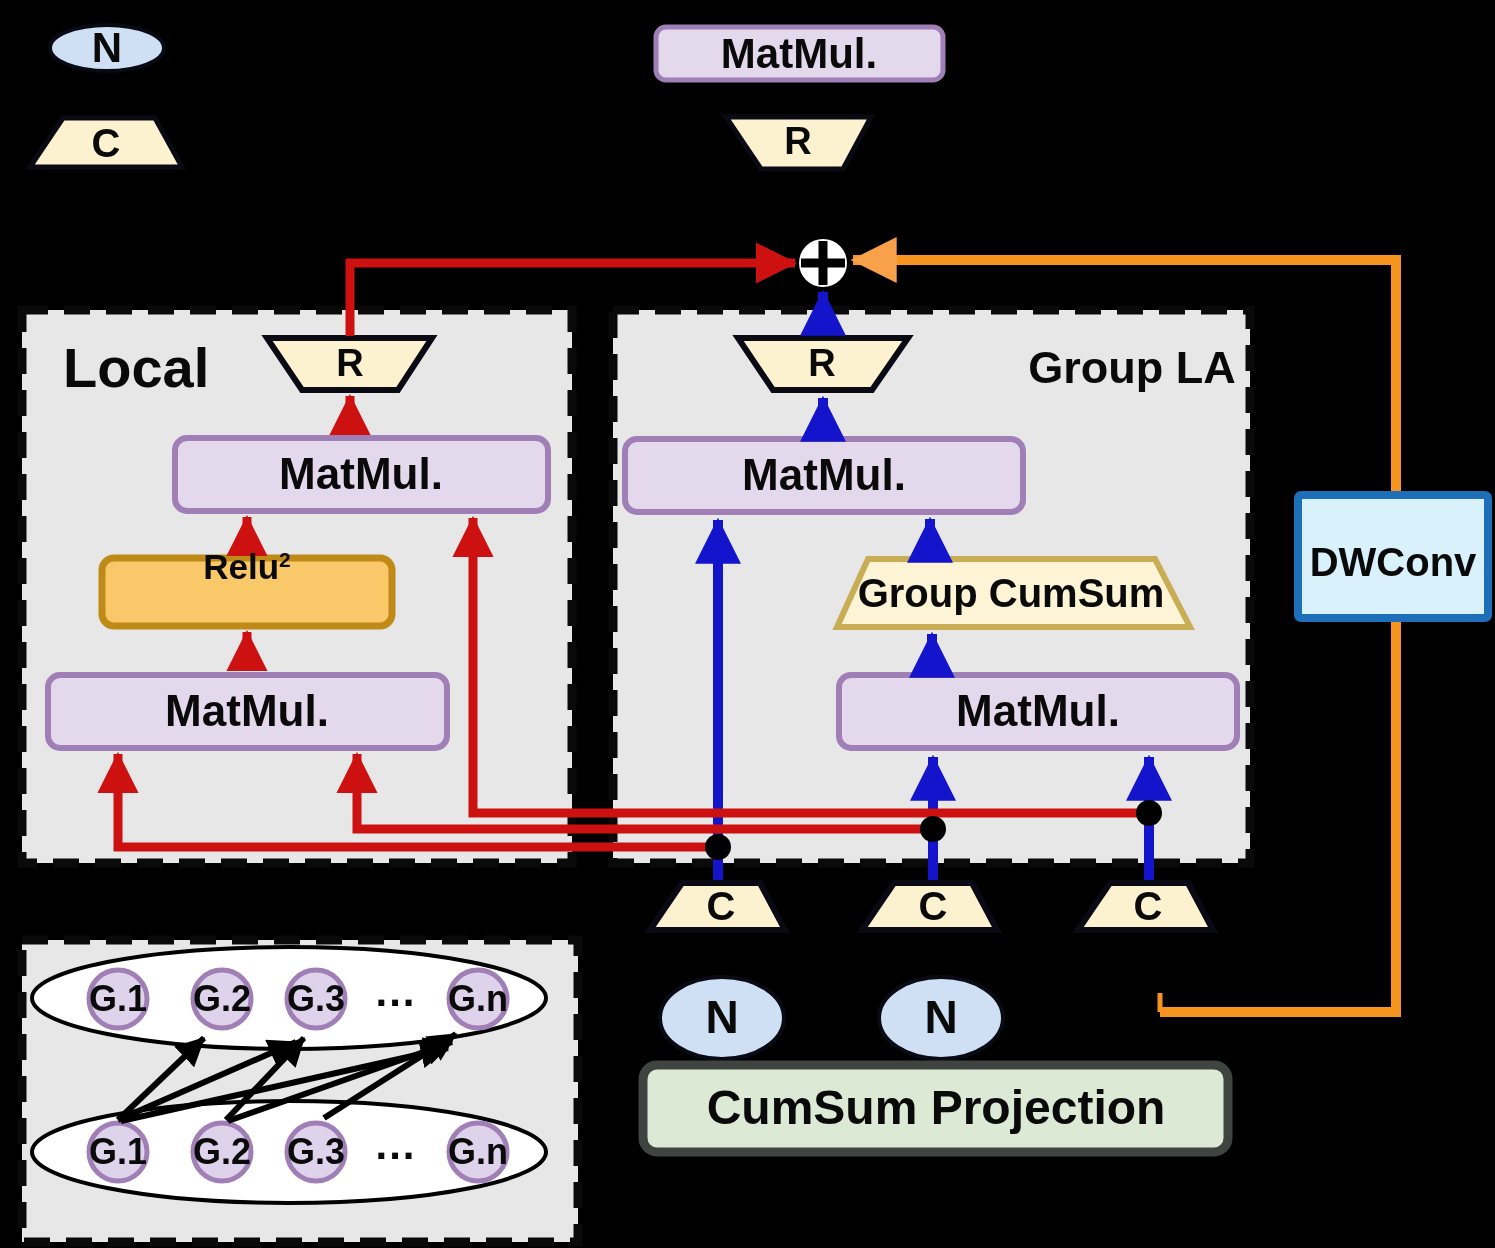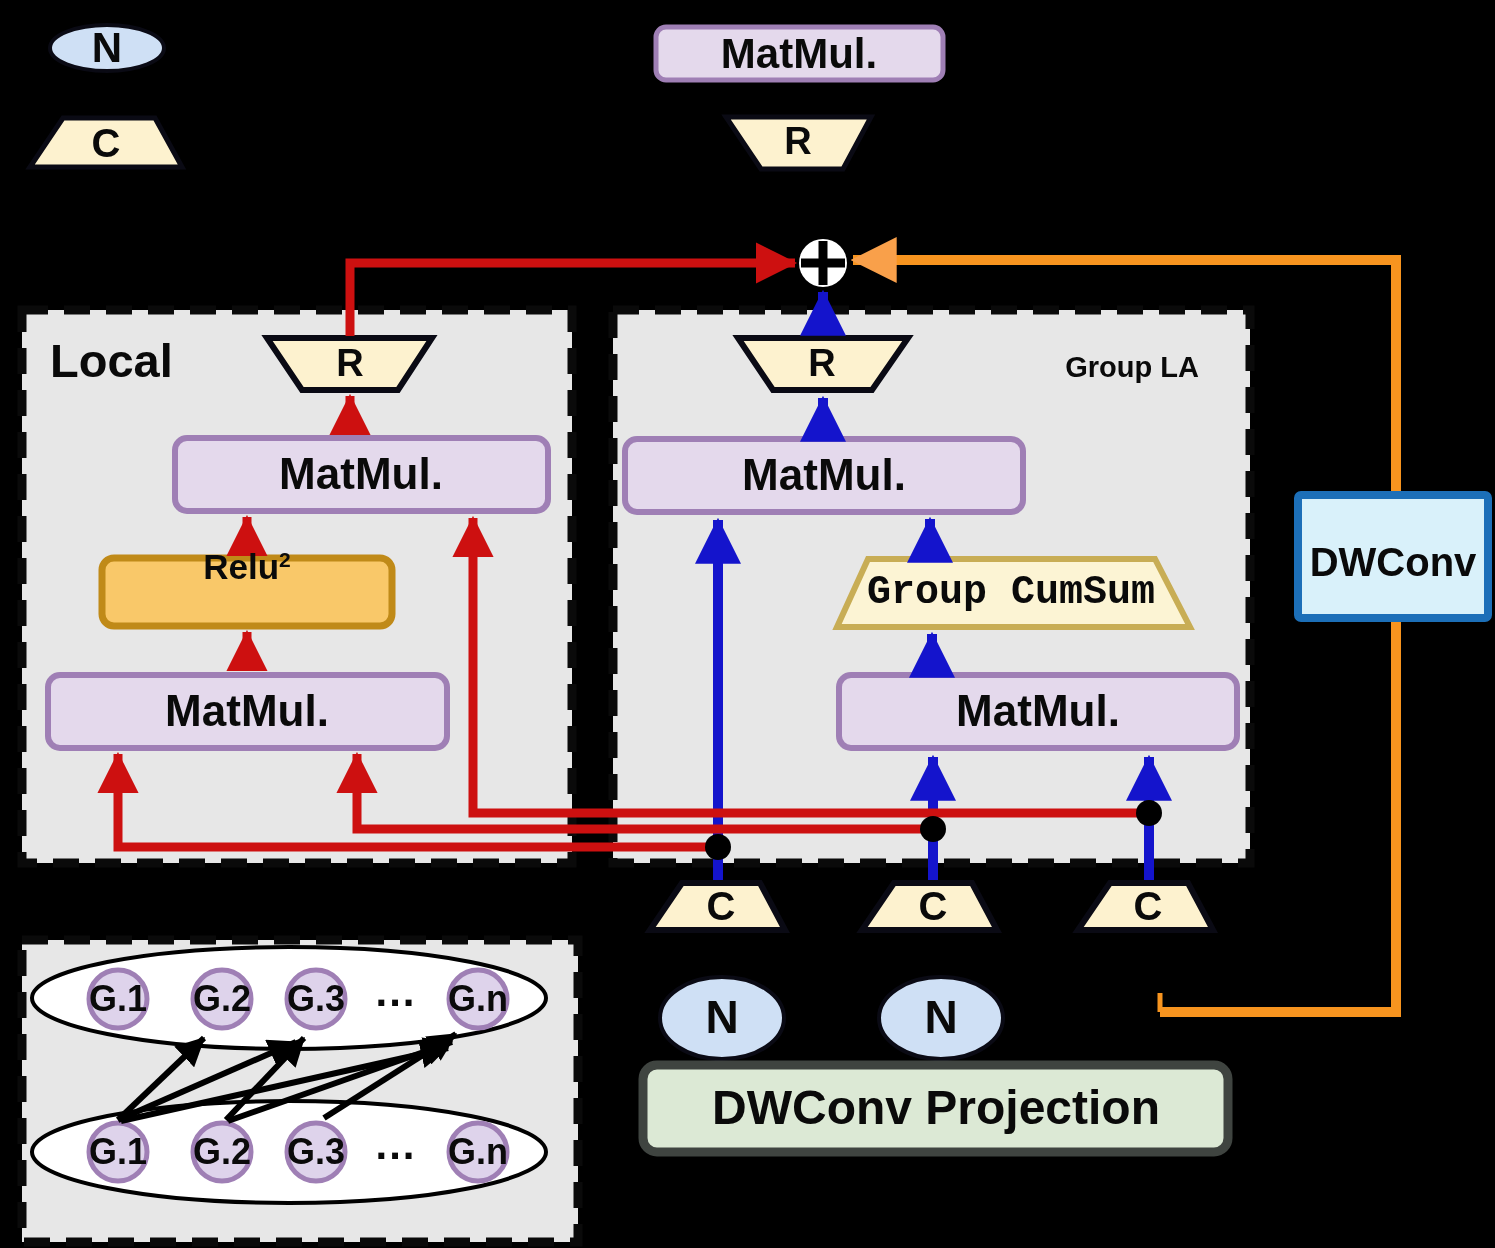--- a/index.html
+++ b/index.html
@@ -132,46 +132,46 @@
     <line x1="801" y1="263" x2="845" y2="263" stroke="#000" stroke-width="9"></line>
   </g>
 </svg>
 
 <div class="lbl" style="left:107px;top:48px;font-size:42px;">N</div>
 <div class="lbl" style="left:106px;top:143px;font-size:40px;">C</div>
 
 <div class="lbl" style="left:799px;top:54px;font-size:42px;">MatMul.</div>
 <div class="lbl" style="left:798px;top:141px;font-size:38px;">R</div>
 
-<div class="lbl block" style="left:50px;top:328px;font-size:47px;line-height:1.42;">
+<div class="lbl block" style="left:63px;top:328px;font-size:56px;line-height:1.42;">
   <span style="display:block;">Local</span>
 </div>
 <div class="lbl" style="left:350px;top:363px;font-size:38px;">R</div>
 <div class="lbl" style="left:361px;top:474px;font-size:44px;">MatMul.</div>
 <div class="lbl" style="left:247px;top:566px;font-size:35px;">
   <span>Relu</span><sup>2</sup>
 </div>
 <div class="lbl" style="left:247px;top:711px;font-size:44px;">MatMul.</div>
 
-<div class="lbl" style="left:1132px;top:367px;font-size:29px;">Group LA</div>
+<div class="lbl" style="left:1132px;top:367px;font-size:45px;">Group LA</div>
 <div class="lbl" style="left:822px;top:363px;font-size:38px;">R</div>
 <div class="lbl" style="left:824px;top:475px;font-size:44px;">MatMul.</div>
-<div class="lbl" style="left:1011px;top:593px;font-size:40px;font-family:Liberation Mono, monospace;">Group CumSum</div>
+<div class="lbl" style="left:1011px;top:593px;font-size:40px;">Group CumSum</div>
 <div class="lbl" style="left:1038px;top:711px;font-size:44px;">MatMul.</div>
 
 <div class="lbl" style="left:1393px;top:562px;font-size:40px;line-height:1.25;">
   <span style="display:block;text-align:center;">DWConv</span>
 </div>
 
 <div class="lbl" style="left:721px;top:906px;font-size:40px;">C</div>
 <div class="lbl" style="left:933px;top:906px;font-size:40px;">C</div>
 <div class="lbl" style="left:1148px;top:906px;font-size:40px;">C</div>
 <div class="lbl" style="left:722px;top:1017px;font-size:46px;">N</div>
 <div class="lbl" style="left:941px;top:1017px;font-size:46px;">N</div>
-<div class="lbl" style="left:936px;top:1108px;font-size:48px;">DWConv Projection</div>
+<div class="lbl" style="left:936px;top:1108px;font-size:48px;">CumSum Projection</div>
 
 <div class="lbl" style="left:118px;top:999px;font-size:36px;">G.1</div>
 <div class="lbl" style="left:222px;top:999px;font-size:36px;">G.2</div>
 <div class="lbl" style="left:316px;top:999px;font-size:36px;">G.3</div>
 <div class="lbl dots" style="left:396px;top:992px;font-size:42px;">...</div>
 <div class="lbl" style="left:478px;top:999px;font-size:36px;">G.n</div>
 
 <div class="lbl" style="left:118px;top:1152px;font-size:36px;">G.1</div>
 <div class="lbl" style="left:222px;top:1152px;font-size:36px;">G.2</div>
 <div class="lbl" style="left:316px;top:1152px;font-size:36px;">G.3</div>

